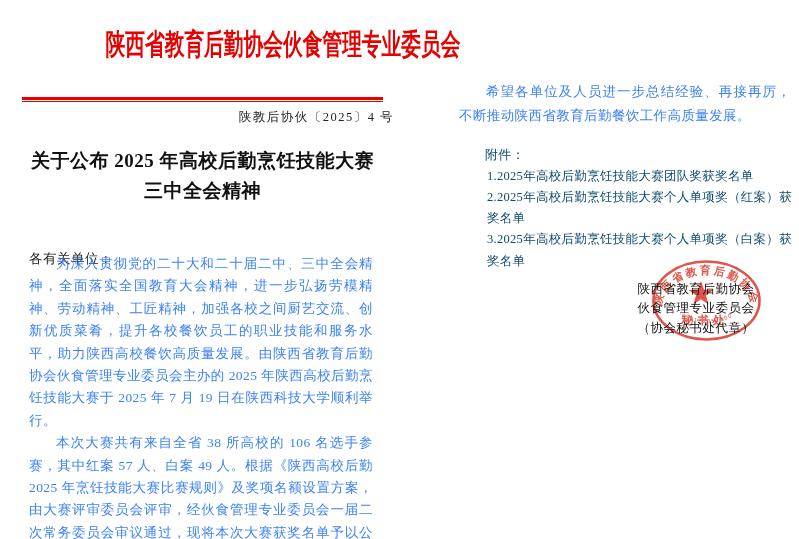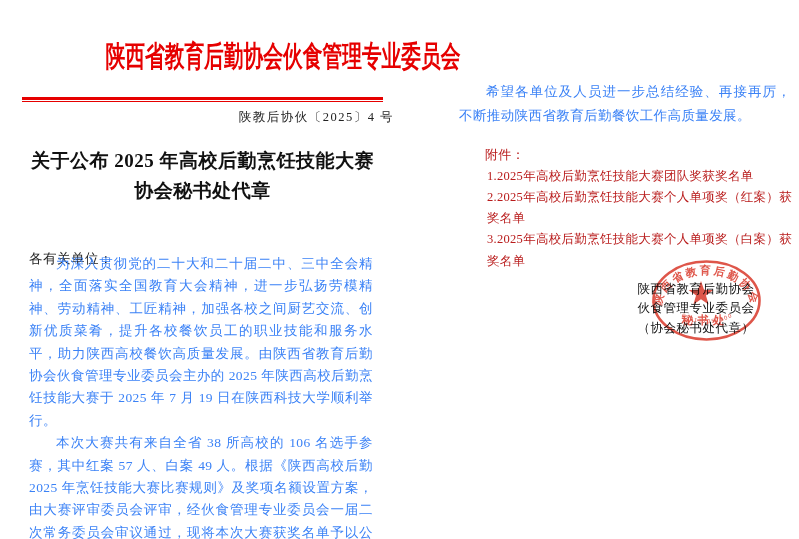--- a/index.html
+++ b/index.html
@@ -11,21 +11,21 @@
   .canvas {
     position: relative;
     width: 799px;
     height: 539px;
     background: #ffffff;
     overflow: hidden;
   }
   
   .red-header {
     position: absolute;
-    left: 22px; top: 36px; width: 361px;
+    left: 22px; top: 24px; width: 361px;
     text-align: right;
     white-space: nowrap;
     line-height: 40px;
   }
   .red-header .scale {
     display: inline-block;
     transform: scaleX(0.68);
     transform-origin: center;
     font-size: 29px;
     font-weight: bold;
@@ -83,21 +83,21 @@
   .body-right {
     position: absolute;
     left: 459px; top: 80px; width: 332px;
   }
   .body-right p { line-height: 23.5px; }
   .attachments {
     position: absolute;
     left: 459px; top: 144px; width: 336px;
     font-size: 12.5px;
     letter-spacing: 0.3px;
-    color: #b91c1c;
+    color: #0c4a6e;
   }
   .attachments .att-label {
     text-indent: 2em;
     line-height: 21.5px;
     font-size: 13px;
   }
   .attachments .att-item {
     line-height: 21.3px;
     margin-left: 28px;
   }
@@ -132,21 +132,21 @@
     <div class="red-rule">
       <div class="thick"></div>
       <div class="gap"></div>
       <div class="thin"></div>
     </div>
 
     <div class="doc-number">陕教后协伙〔2025〕4 号</div>
 
     <h1 class="doc-title">
       <span>关于公布 2025 年高校后勤烹饪技能大赛</span><br>
-      <span>协会秘书处代章</span>
+      <span>三中全会精神</span>
     </h1>
 
     <div class="salutation">各有关单位：</div>
 
     <div class="body-left">
       <p>为深入贯彻党的二十大和二十届二中、三中全会精神，全面落实全国教育大会精神，进一步弘扬劳模精神、劳动精神、工匠精神，加强各校之间厨艺交流、创新优质菜肴，提升各校餐饮员工的职业技能和服务水平，助力陕西高校餐饮高质量发展。由陕西省教育后勤协会伙食管理专业委员会主办的 2025 年陕西高校后勤烹饪技能大赛于 2025 年 7 月 19 日在陕西科技大学顺利举行。</p>
       <p>本次大赛共有来自全省 38 所高校的 106 名选手参赛，其中红案 57 人、白案 49 人。根据《陕西高校后勤 2025 年烹饪技能大赛比赛规则》及奖项名额设置方案，由大赛评审委员会评审，经伙食管理专业委员会一届二次常务委员会审议通过，现将本次大赛获奖名单予以公布。</p>
     </div>
   </section>
 

